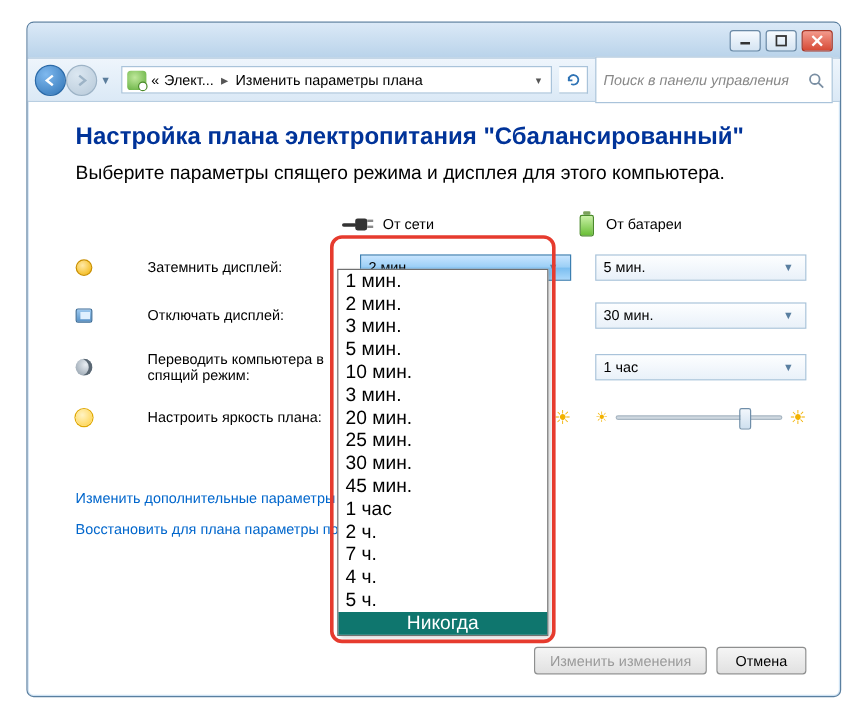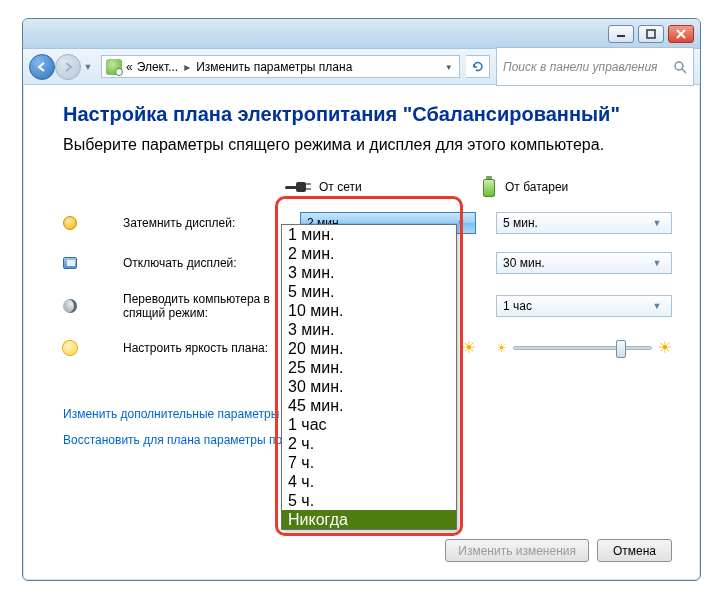--- a/index.html
+++ b/index.html
@@ -185,21 +185,21 @@
     border: 1px solid #707070;
     background: #fff;
     box-shadow: 2px 2px 4px rgba(0,0,0,0.2);
     z-index: 10;
   }
   .dropdown .opt {
     padding: 1px 6px; font-size: 16px; line-height: 17px;
     white-space: nowrap;
   }
   .dropdown .opt.hover {
-    background: #4d7c0f; color: #fff;
+    background: #0f766e; color: #fff; text-align: center;
   }
   
   .highlight-ring {
     position: absolute;
     border: 3px solid #e63b2e;
     border-radius: 10px;
     pointer-events: none;
     z-index: 20;
   }
   

